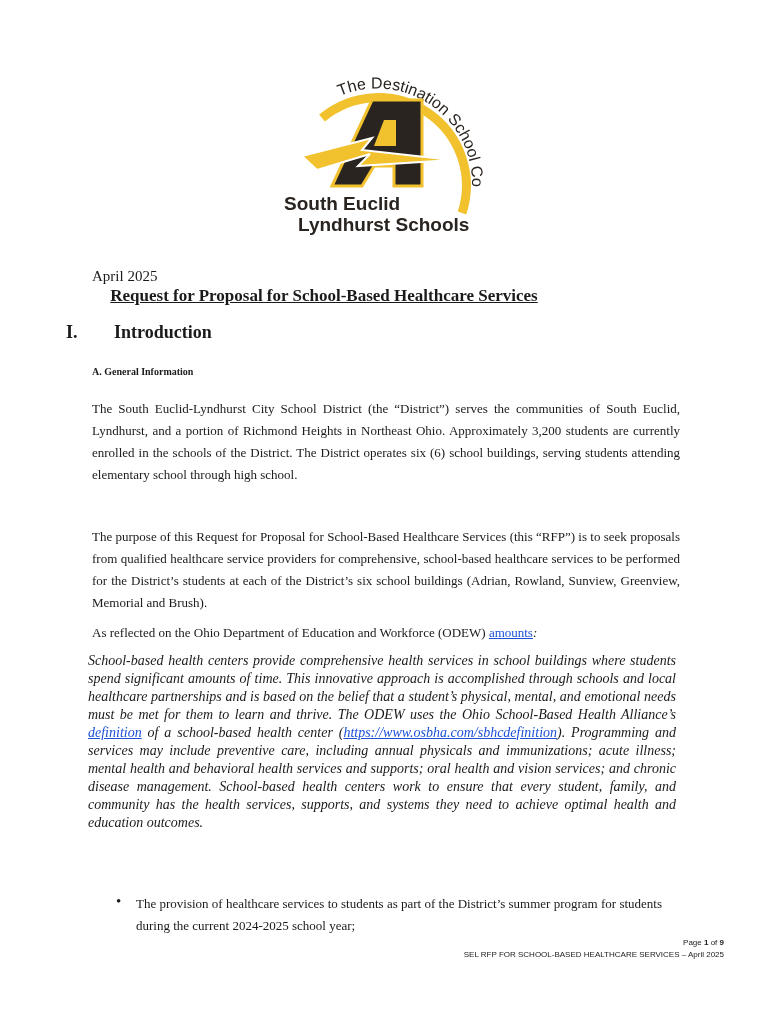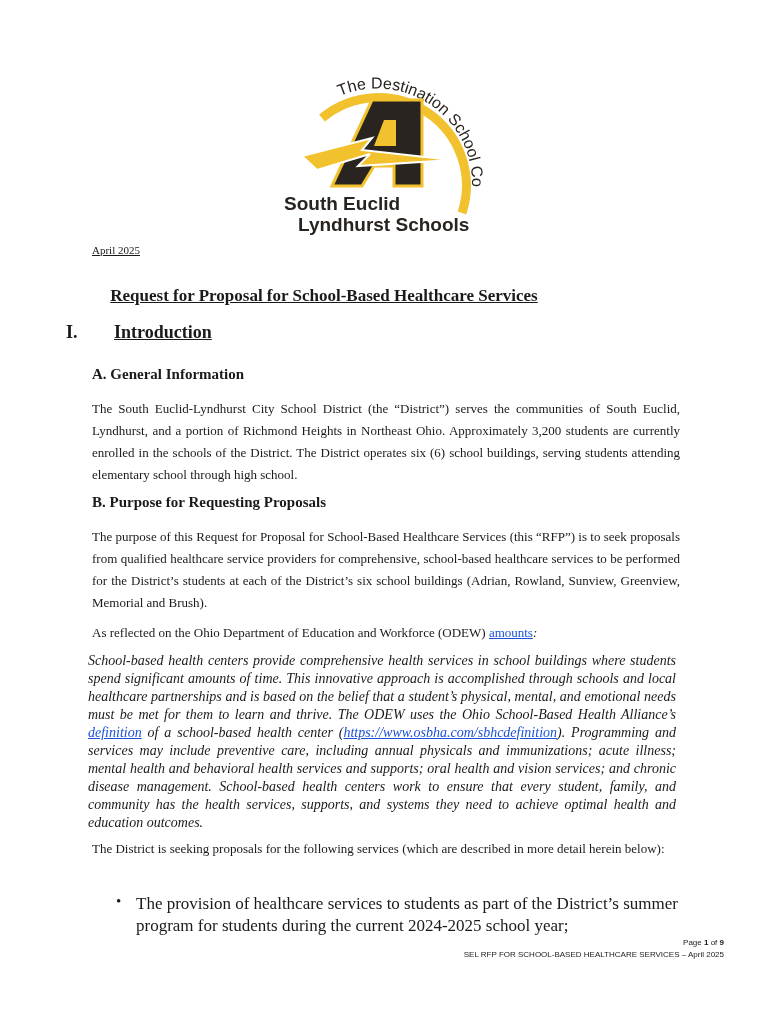--- a/index.html
+++ b/index.html
@@ -1,30 +1,30 @@
 <!DOCTYPE html>
 <html><head>
 <meta charset="utf-8">
 <style>
   html, body { margin: 0; padding: 0; background: #ffffff; }
   body { width: 770px; height: 1024px; position: relative; overflow: hidden;
          font-family: "Liberation Serif", serif; color: #1a1a1a; }
   .page { position: absolute; left: 0; top: 0; width: 770px; height: 1024px; }
   .logo { position: absolute; left: 262px; top: 38px; width: 240px; height: 200px; }
-  .date { position: absolute; left: 92px; top: 244px; font-size: 11px; text-decoration: underline; }
+  .date { position: absolute; left: 92px; top: 268px; font-size: 15px; }
   .title { position: absolute; left: 0; width: 648px; top: 286px; text-align: center;
            font-size: 17px; font-weight: bold; text-decoration: underline; }
   .sec-num { position: absolute; left: 66px; top: 322px; font-size: 18px; font-weight: bold; }
-  .sec-title { position: absolute; left: 114px; top: 322px; font-size: 18px; font-weight: bold; text-decoration: underline; }
-  .sub { position: absolute; left: 92px; font-size: 15px; font-weight: bold; }
+  .sec-title { position: absolute; left: 114px; top: 322px; font-size: 18px; font-weight: bold; }
+  .sub { position: absolute; left: 92px; font-size: 10px; font-weight: bold; }
   .para { position: absolute; left: 92px; width: 588px; font-size: 13px; line-height: 22px; text-align: justify; }
   .quote { position: absolute; left: 88px; width: 588px; font-size: 14px; line-height: 18px; font-style: italic; text-align: justify; }
   a, .link { color: #1a4fd6; text-decoration: underline; }
   .bullet-dot { position: absolute; left: 116px; top: 893px; font-size: 15px; }
-  .bullet-text { position: absolute; left: 136px; top: 893px; width: 545px; font-size: 17px; line-height: 22px; }
+  .bullet-text { position: absolute; left: 136px; top: 893px; width: 545px; font-size: 13px; line-height: 22px; }
   .footer { position: absolute; right: 46px; font-family: "Liberation Sans", sans-serif; font-size: 8px; text-align: center; }
 </style>
 </head>
 <body>
 
 <div class="page">
 
   <div class="logo">
     <svg width="240" height="200" viewBox="0 0 240 200">
       <defs>
@@ -45,32 +45,30 @@
   </div>
 
   <div class="date">April 2025</div>
   <div class="title">Request for Proposal for School-Based Healthcare Services</div>
   <div class="sec-num">I.</div>
   <div class="sec-title">Introduction</div>
 
   <div class="sub" style="top:366px">A. General Information</div>
   <div class="para" style="top:398px">The South Euclid-Lyndhurst City School District (the “District”) serves the communities of South Euclid, Lyndhurst, and a portion of Richmond Heights in Northeast Ohio.  Approximately 3,200 students are currently enrolled in the schools of the District. The District operates six (6) school buildings, serving students attending elementary school through high school.</div>
 
-  <div class="sub" style="top:494px">B. Purpose for Requesting Proposals</div>
   <div class="para" style="top:526px">The purpose of this Request for Proposal for School-Based Healthcare Services (this “RFP”) is to seek proposals from qualified healthcare service providers for comprehensive, school-based healthcare services to be performed for the District’s students at each of the District’s six school buildings (Adrian, Rowland, Sunview, Greenview, Memorial and Brush).</div>
 
   <div class="para" style="top:622px">
     <span>As reflected on the Ohio Department of Education and Workforce (ODEW) </span><a class="link">amounts</a><span style="font-style:italic">:</span>
   </div>
 
   <div class="quote" style="top:652px">
     <span>School-based health centers provide comprehensive health services in school buildings where students spend significant amounts of time. This innovative approach is accomplished through schools and local healthcare partnerships and is based on the belief that a student’s physical, mental, and emotional needs must be met for them to learn and thrive. The ODEW uses the Ohio School-Based Health Alliance’s </span><a class="link">definition</a><span> of a school-based health center (</span><a class="link">https://www.osbha.com/sbhcdefinition</a><span>). Programming and services may include preventive care, including annual physicals and immunizations; acute illness; mental health and behavioral health services and supports; oral health and vision services; and chronic disease management. School-based health centers work to ensure that every student, family, and community has the health services, supports, and systems they need to achieve optimal health and education outcomes.</span>
   </div>
 
-  <div class="para" style="top:838px">The District is seeking proposals for the following services (which are described in more detail herein below):</div>
 
   <div class="bullet-dot">•</div>
   <div class="bullet-text">The provision of healthcare services to students as part of the District’s summer program for students during the current 2024-2025 school year;</div>
 
   <div class="footer" style="top:938px">
     <span>Page </span><b>1</b><span> of </span><b>9</b>
   </div>
   <div class="footer" style="top:950px; font-weight:normal">SEL RFP FOR SCHOOL-BASED HEALTHCARE SERVICES – April 2025</div>
 </div>
 

